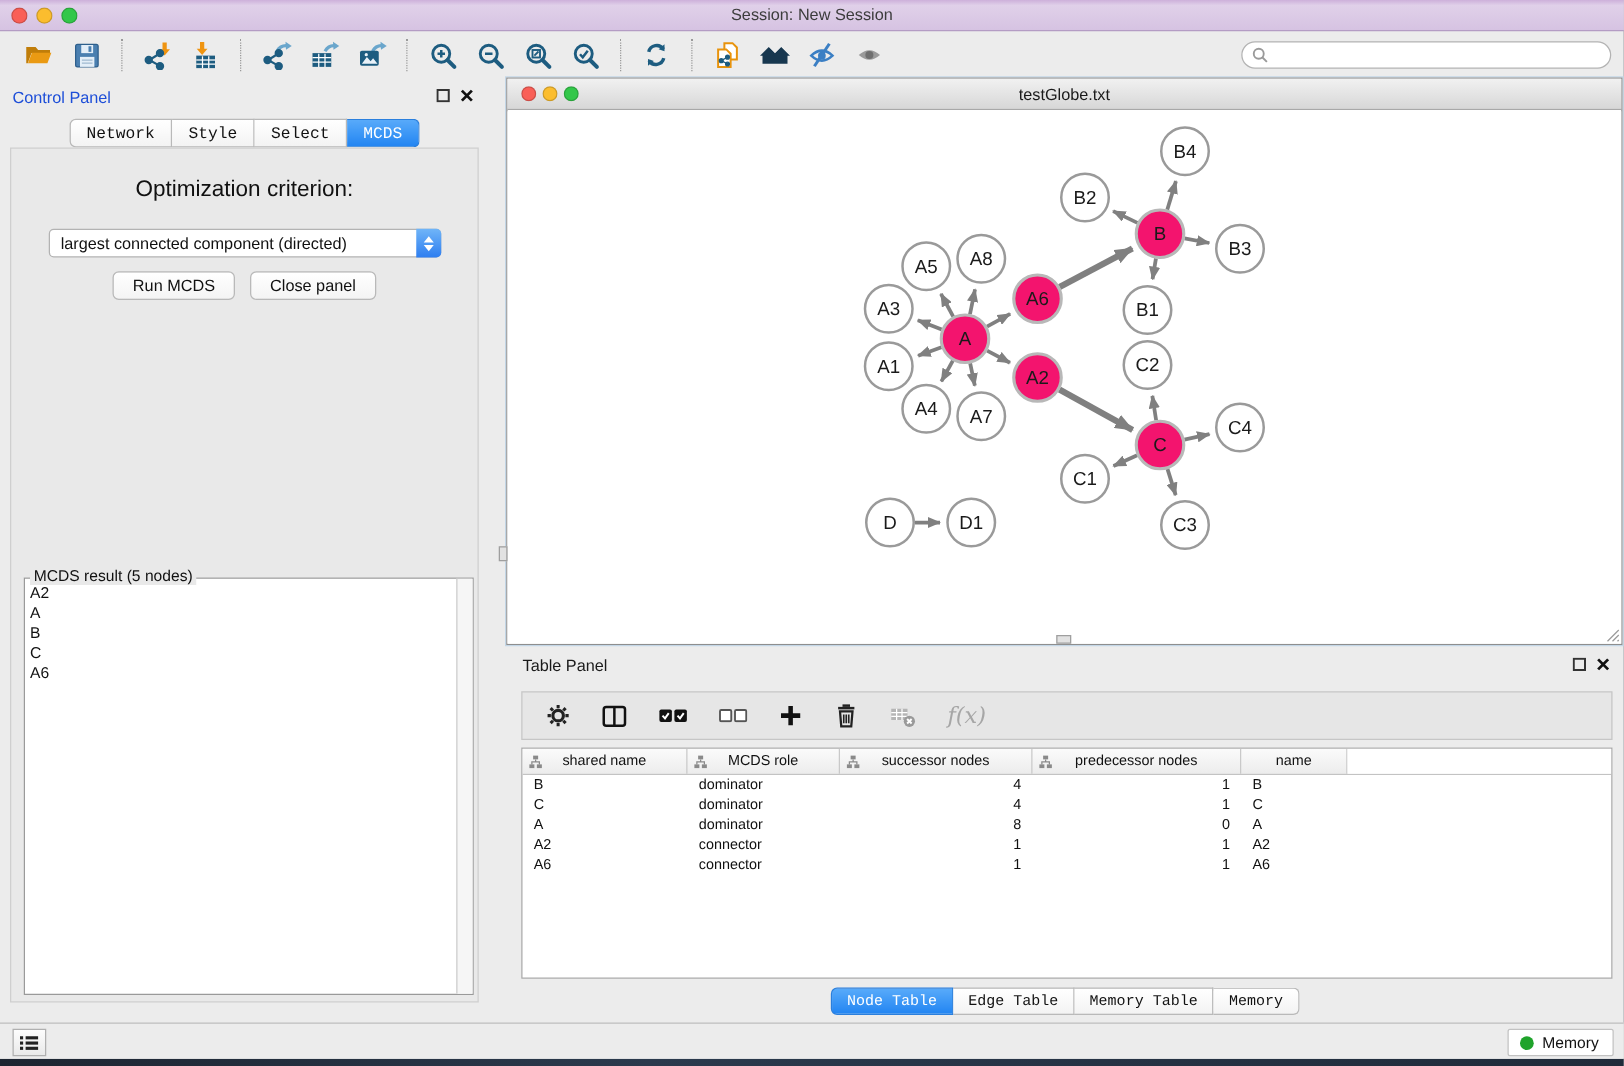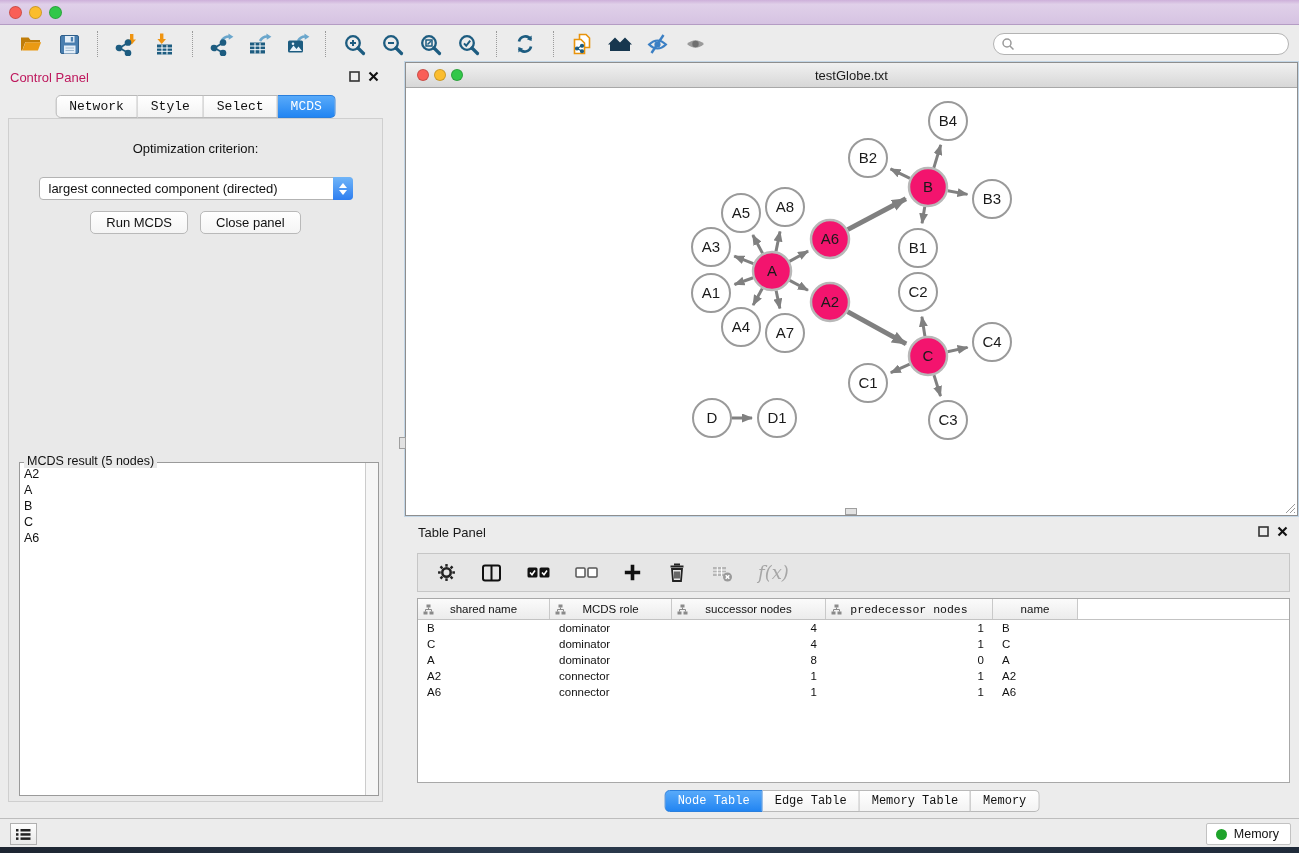--- a/index.html
+++ b/index.html
@@ -17,29 +17,29 @@
   
   .toolbar { position:absolute; left:0; top:26px; right:0; height:36px; display:flex; align-items:center; padding:0 10px 0 12px; }
   .tb-btn { width:38px; height:30px; display:flex; align-items:center; justify-content:center; flex:none; }
   .tb-sep { width:0; height:26px; border-left:1px dotted #9a9a9a; margin:0 9px; flex:none; }
   .searchbox { margin-left:auto; width:296px; height:22px; background:#fff; border:1px solid #b3b3b3; border-radius:11px;
     display:flex; align-items:center; padding-left:7px; gap:4px; }
   .searchbox input { border:none; outline:none; flex:1; height:18px; font-size:12px; background:transparent; }
 
   
   .control-panel { position:absolute; left:0; top:62px; width:391px; height:748px; }
-  .cp-header-label { position:absolute; left:10px; top:8px; font-size:13px; color:#be185d; }
+  .cp-header-label { position:absolute; left:10px; top:8px; font-size:13px; color:#1d4ed8; }
   .win-ic { position:absolute; top:9px; cursor:default; }
   .cp-tabs { position:absolute; top:33px; left:50%; transform:translateX(-50%); display:flex; }
   .seg { padding:3px 13px; font-size:13px; background:linear-gradient(#ffffff,#f3f3f3); border:1px solid #b9b9b9; border-left:none; color:#111; display:flex; align-items:center; white-space:nowrap;font-family:Liberation Mono, monospace; }
   .seg:first-child { border-left:1px solid #b9b9b9; border-radius:5px 0 0 5px; }
   .seg:last-child { border-radius:0 5px 5px 0; }
   .seg.selected { background:linear-gradient(#58aafa,#2285f2); border-color:#2a7fdd; color:#fff; }
   .cp-body { position:absolute; top:56px; left:8px; right:8px; bottom:8px; background:#e9e9e9; border:1px solid #cfcfcf; }
-  .opt-label { text-align:center; margin-top:22px; font-size:13px; color:#111; }
+  .opt-label { text-align:center; margin-top:22px; font-size:18px; color:#111; }
   .dropdown { position:relative; margin:21px auto 0 auto; width:314px; height:23px; background:#fff; border:1px solid #b3b3b3; border-radius:4px; font-size:13px; line-height:21px; padding-left:9px; color:#111; }
   .dd-stepper { position:absolute; right:-1px; top:-1px; width:20px; height:23px; border-radius:0 4px 4px 0;
     background:linear-gradient(#70b5f8,#2e7ef0); display:flex; flex-direction:column; align-items:center; justify-content:center; gap:2px; }
   .dd-up { width:0; height:0; border-left:4px solid transparent; border-right:4px solid transparent; border-bottom:5px solid #fff; }
   .dd-down { width:0; height:0; border-left:4px solid transparent; border-right:4px solid transparent; border-top:5px solid #fff; }
   .cp-buttons { display:flex; justify-content:center; gap:12px; margin-top:11px; }
   .cp-buttons button { font-family:inherit; font-size:13px; color:#111; background:linear-gradient(#ffffff,#f4f4f4); border:1px solid #b9b9b9; border-radius:5px; padding:3px 15px; }
   .result-box { position:absolute; left:10px; right:3px; top:343px; bottom:5px; background:#fff; border:1px solid #9a9a9a; }
   .result-legend { position:absolute; top:-9px; left:4px; background:#e9e9e9; font-size:12.5px; color:#111; padding:0 3px; }
   .result-list { position:absolute; left:0; top:3px; right:14px; bottom:0; overflow:hidden; }
@@ -83,20 +83,21 @@
 </style>
 </head>
 <body>
 
 <div class="app">
 
   <div class="titlebar">
     <span class="tl red" style="left:9px"></span>
     <span class="tl yellow" style="left:29px"></span>
     <span class="tl green" style="left:49px"></span>
+    <div class="title-text">Session: New Session</div>
   </div>
 
   <div class="toolbar">
     <div class="tb-btn">
       <svg width="24" height="24" viewBox="0 0 24 24">
         <path d="M2 5.5 h7.5 l2 2.5 H21 v2.3 H6.2 L3.2 18.5 H2 z" fill="#c07d09"></path>
         <path d="M3.4 18.5 L6.5 10.2 h15.6 l-3.2 8.3 z" fill="#ea9a13"></path>
       </svg>
     </div>
     <div class="tb-btn">
@@ -479,21 +480,21 @@
           </div>
           <div class="tp-th" style="width: 154px;">
             <svg class="tree-ic" width="11" height="11" viewBox="0 0 11 11">
               <rect x="3.5" y="0.5" width="4" height="3" fill="#8a8a8a"></rect>
               <path d="M5.5 3.5 v2 M2.5 7.5 v-2 h6 v2" stroke="#8a8a8a" fill="none"></path>
               <rect x="0.5" y="7.5" width="4" height="3" fill="#8a8a8a"></rect>
               <rect x="6.5" y="7.5" width="4" height="3" fill="#8a8a8a"></rect>
             </svg>
             <span>successor nodes</span>
           </div>
-          <div class="tp-th" style="width: 167px; font-family: Liberation Mono, monospace;">
+          <div class="tp-th" style="width: 167px;">
             <svg class="tree-ic" width="11" height="11" viewBox="0 0 11 11">
               <rect x="3.5" y="0.5" width="4" height="3" fill="#8a8a8a"></rect>
               <path d="M5.5 3.5 v2 M2.5 7.5 v-2 h6 v2" stroke="#8a8a8a" fill="none"></path>
               <rect x="0.5" y="7.5" width="4" height="3" fill="#8a8a8a"></rect>
               <rect x="6.5" y="7.5" width="4" height="3" fill="#8a8a8a"></rect>
             </svg>
             <span>predecessor nodes</span>
           </div>
           <div class="tp-th" style="width: 85px;">
             <span>name</span>

